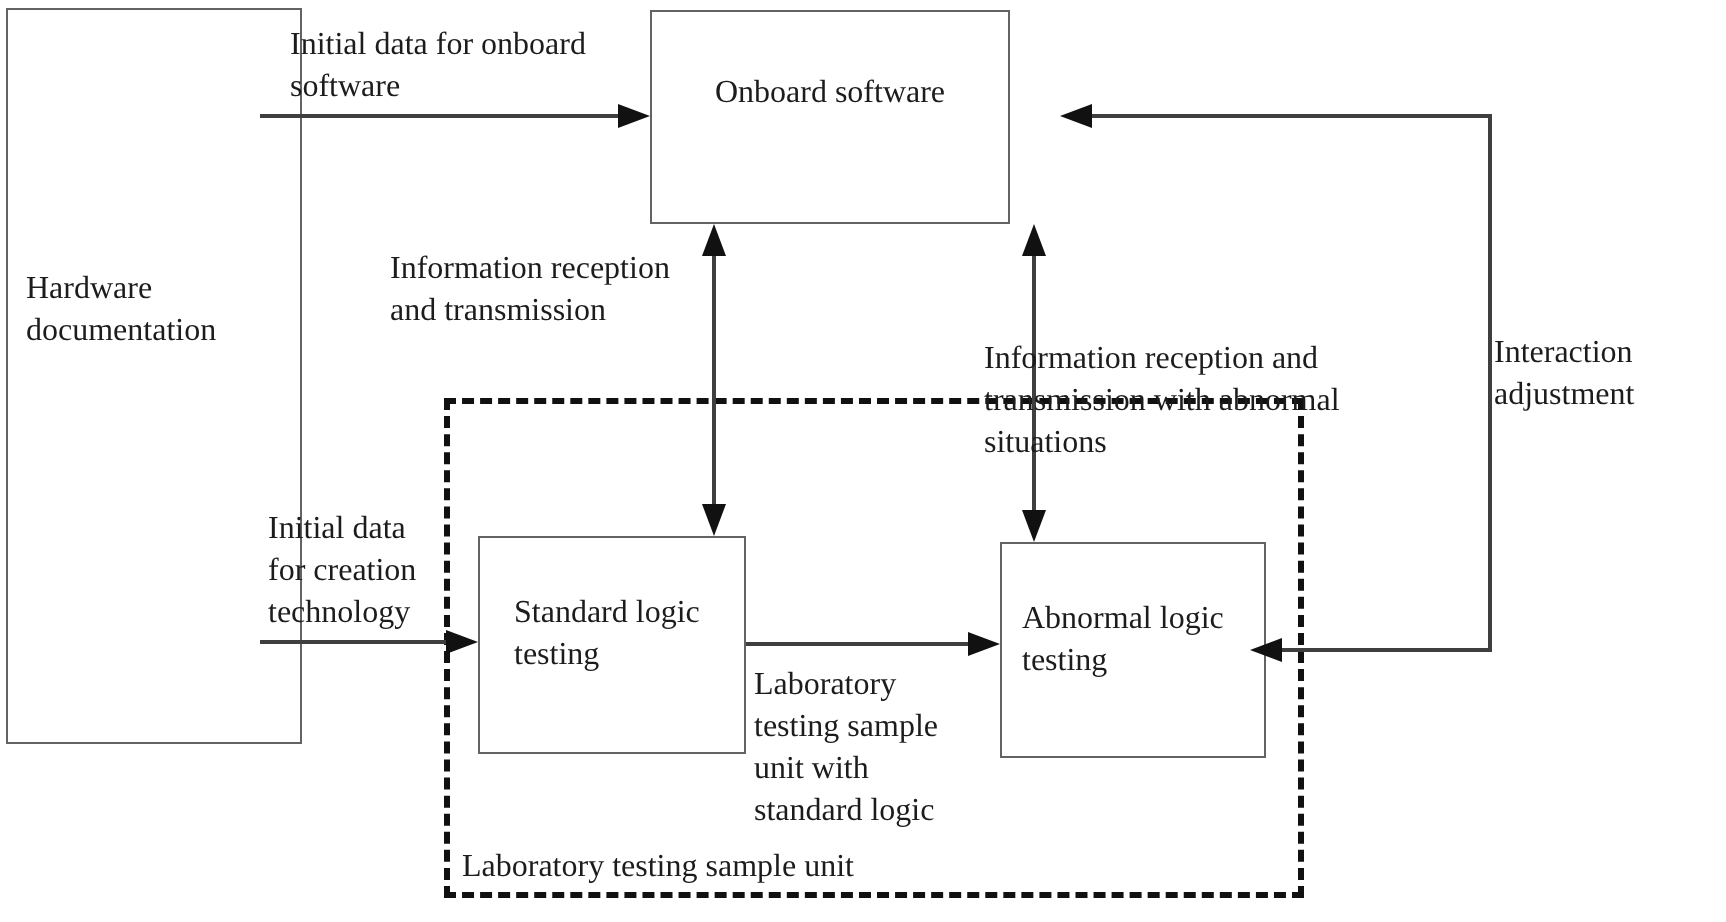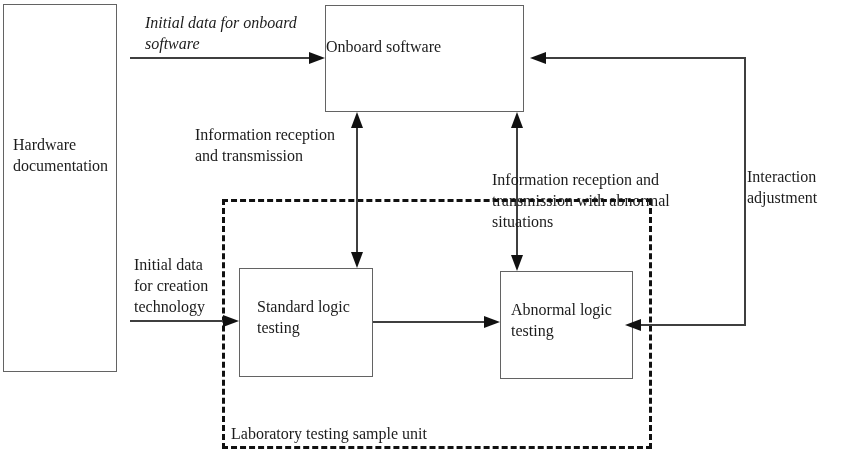--- a/index.html
+++ b/index.html
@@ -41,42 +41,42 @@
   .boxlabel{position:absolute;white-space:pre-line;}
 </style>
 </head>
 <body>
 
 <div id="stage">
 
   <div class="dashedbox" style="left:222px;top:199px;width:430px;height:250px;"></div>
   <div class="lbl" style="left:231px;top:423px;text-align:right;">Laboratory testing sample unit</div>
 
-  <div class="box" style="left:3px;top:4px;width:114px;height:368px;">
+  <div class="box" style="left:3px;top:4px;width:148px;height:368px;">
     <span class="boxlabel" style="left:9px;top:129px;">Hardware
 documentation</span>
   </div>
 
-  <div class="box" style="left:325px;top:5px;width:199px;height:107px;">
+  <div class="box" style="left:325px;top:5px;width:180px;height:107px;text-align:center;">
     <span class="boxlabel" style="left:0;right:0;top:30px;">Onboard software</span>
   </div>
 
   <div class="box" style="left:239px;top:268px;width:134px;height:109px;">
     <span class="boxlabel" style="left:17px;top:27px;">Standard logic
 testing</span>
   </div>
 
   <div class="box" style="left:500px;top:271px;width:133px;height:108px;">
     <span class="boxlabel" style="left:10px;top:27px;">Abnormal logic
 testing</span>
   </div>
 
   <div class="line-h" style="left:130px;top:57px;width:181px;"></div>
   <div class="arr arr-right" style="left:309px;top:52px;"></div>
-  <div class="lbl" style="left:145px;top:12px;font-style:italic;">Initial data for onboard
+  <div class="lbl" style="left:145px;top:12px;">Initial data for onboard
 software</div>
 
   <div class="line-v" style="left:356px;top:118px;height:138px;"></div>
   <div class="arr arr-up" style="left:351px;top:112px;"></div>
   <div class="arr arr-down" style="left:351px;top:252px;"></div>
   <div class="lbl" style="left:195px;top:124px;">Information reception
 and transmission</div>
 
   <div class="line-v" style="left:516px;top:118px;height:143px;"></div>
   <div class="arr arr-up" style="left:511px;top:112px;"></div>
@@ -94,14 +94,18 @@
 adjustment</div>
 
   <div class="line-h" style="left:130px;top:320px;width:93px;"></div>
   <div class="arr arr-right" style="left:223px;top:315px;"></div>
   <div class="lbl" style="left:134px;top:254px;">Initial data
 for creation
 technology</div>
 
   <div class="line-h" style="left:373px;top:321px;width:111px;"></div>
   <div class="arr arr-right" style="left:484px;top:316px;"></div>
+  <div class="lbl" style="left:377px;top:332px;">Laboratory
+testing sample
+unit with
+standard logic</div>
 
 </div>
 
 </body></html>

